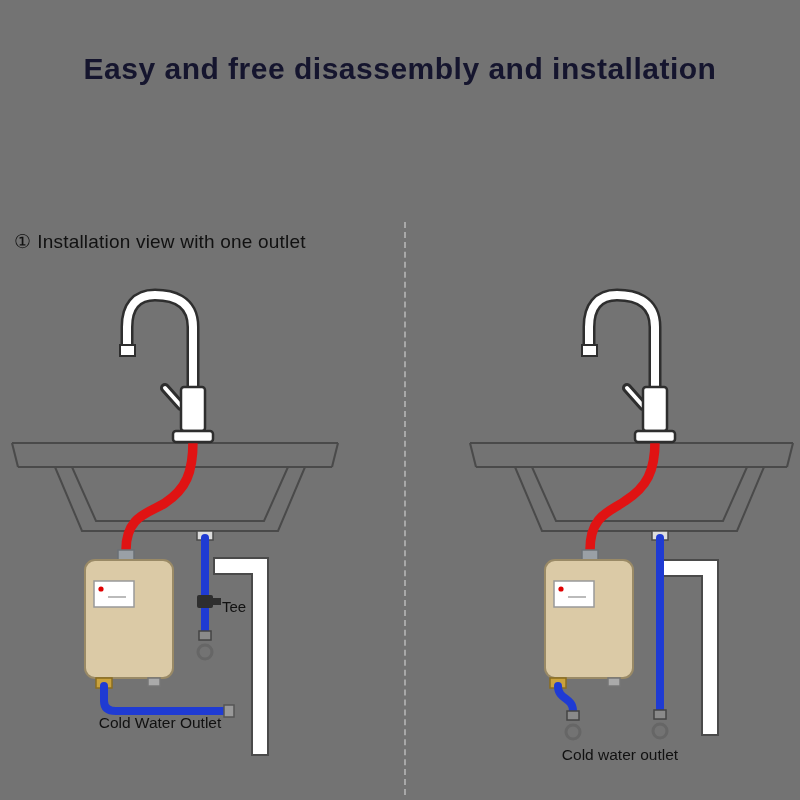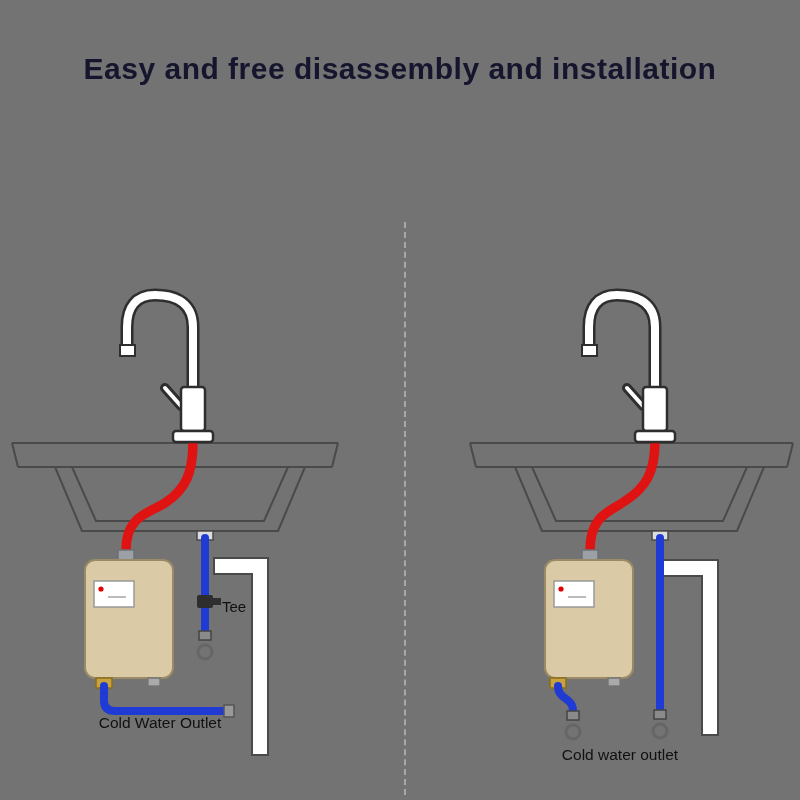--- a/index.html
+++ b/index.html
@@ -31,20 +31,23 @@
 </style>
 </head>
 <body>
 
 <div class="page">
 
   <div class="main-title">Easy and free disassembly and installation</div>
 
   <div class="divider"></div>
 
+  <div class="panel-heading heading-left">
+    <span class="num">①</span><span>Installation view with one outlet</span>
+  </div>
 
 
   <svg class="diagram diagram-left" width="405" height="535" viewBox="0 0 405 535">
 
     <g>
       <path class="outline" d="M12,178 H338"></path>
       <path class="outline" d="M18,202 H332"></path>
       <path class="outline" d="M12,178 L18,202"></path>
       <path class="outline" d="M338,178 L332,202"></path>
       <path class="outline" d="M55,202 L82,266 L278,266 L305,202"></path>

